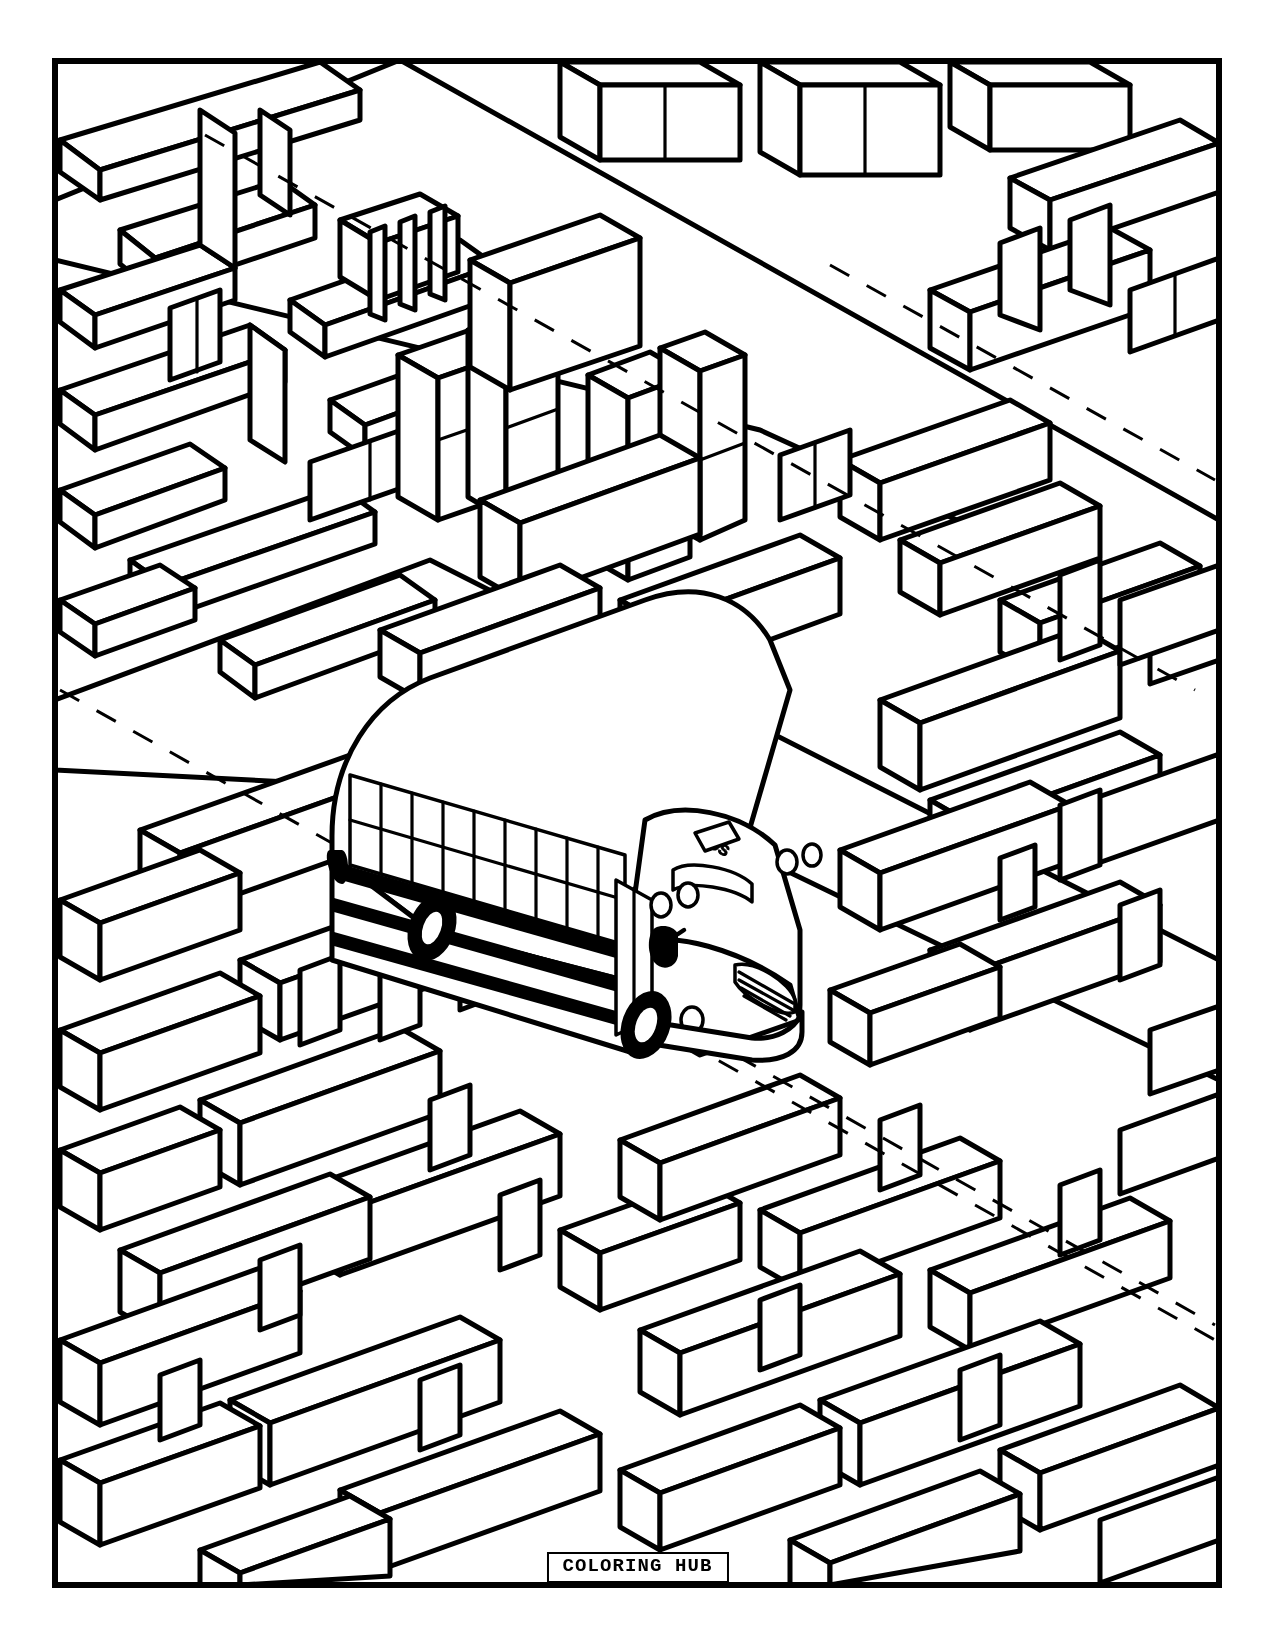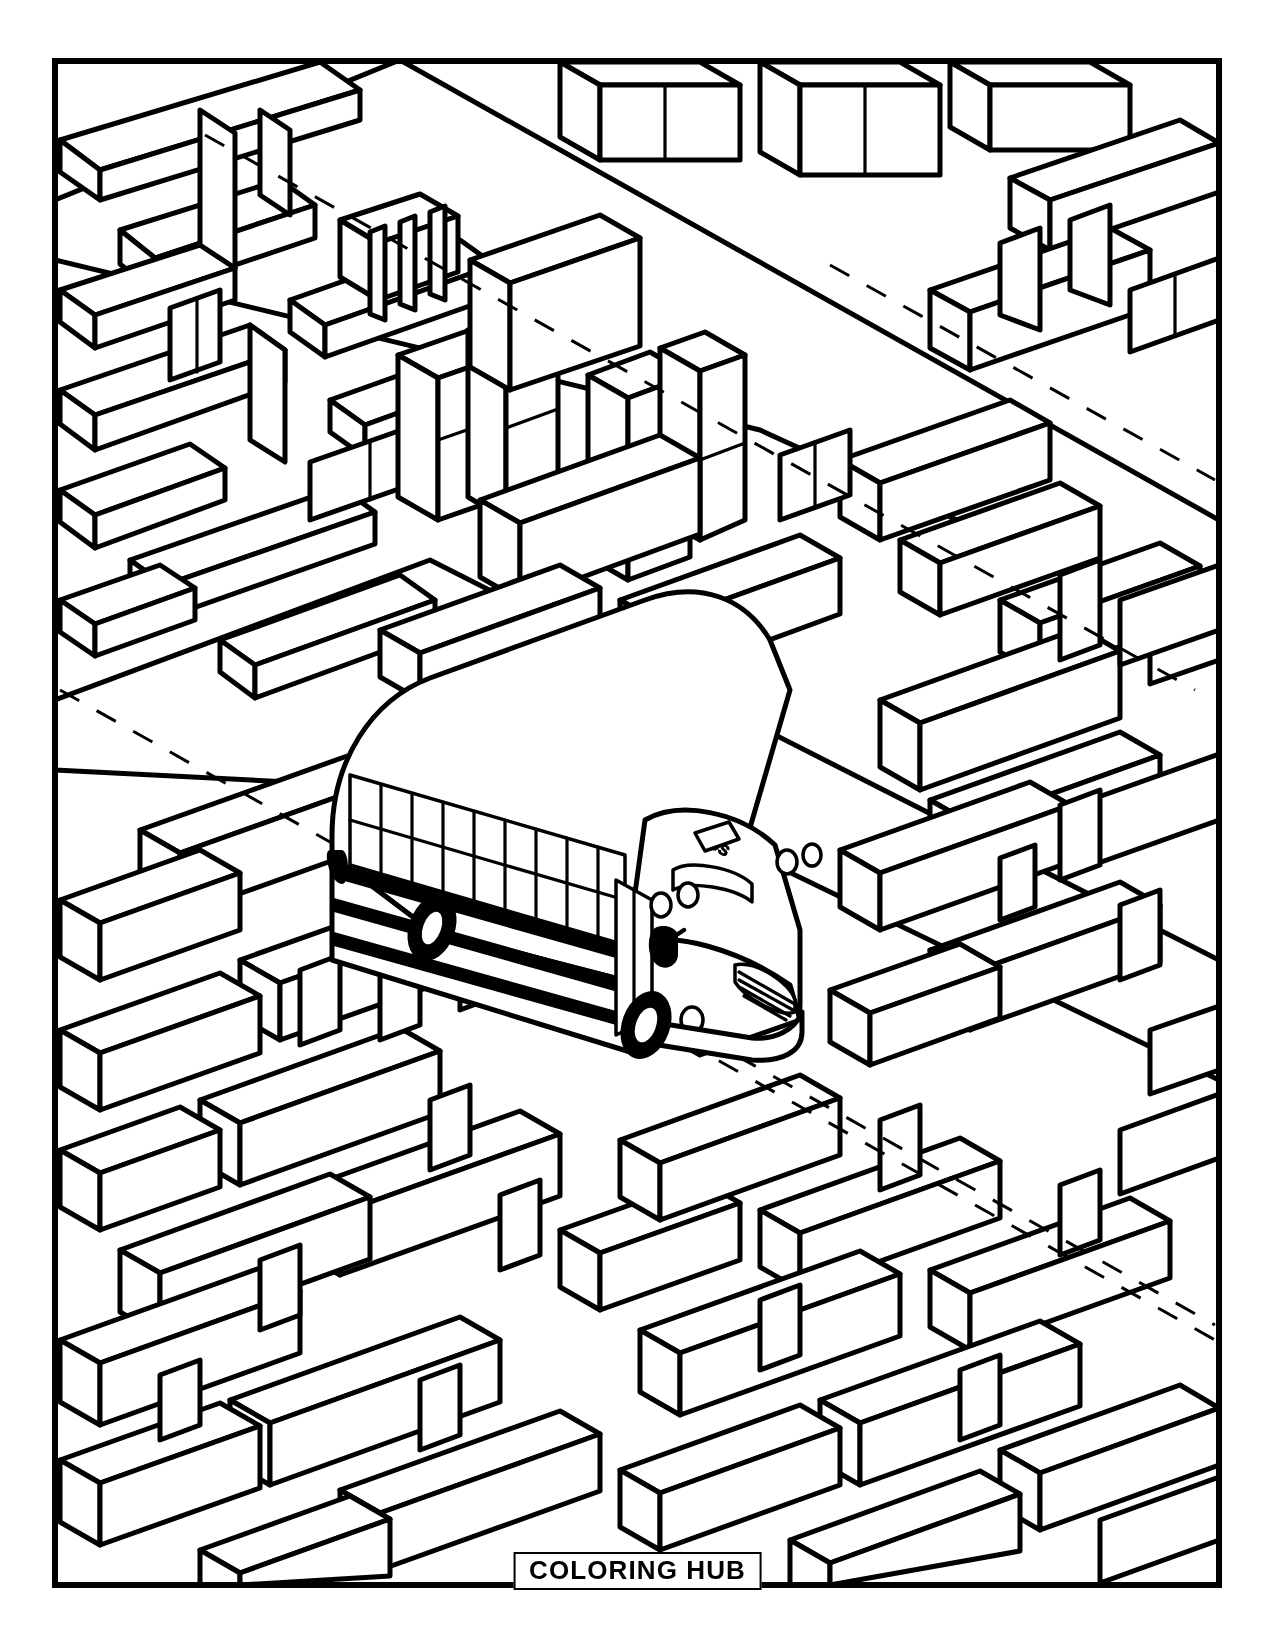--- a/index.html
+++ b/index.html
@@ -20,23 +20,23 @@
     position:absolute;
     left:50%;transform:translateX(-50%);
     top:1552px;
     border:2px solid #000000;
     background:#ffffff;
     padding:3px 14px 4px 14px;
     z-index:40;
   }
   .footer-badge span{
     display:block;
-    font-family:Liberation Sans, sans-serif;
+    font-family:Liberation Mono, monospace;
     font-weight:bold;
-    font-size:26px;
+    font-size:19px;
     letter-spacing:1.1px;
     color:#000000;
     line-height:1.05;
     white-space:nowrap;
   }
 </style>
 </head>
 <body>
 
 <div id="page">

